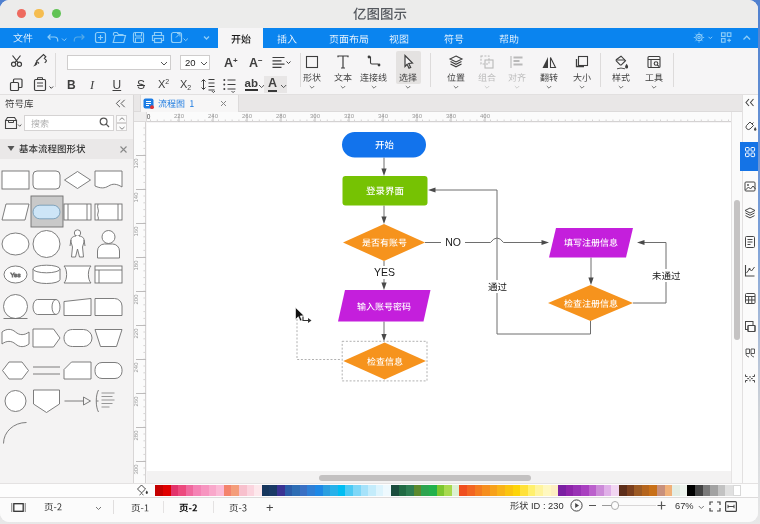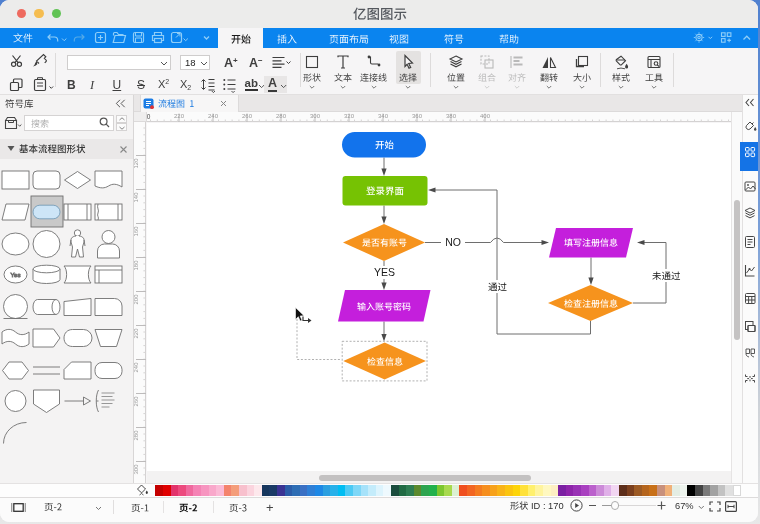--- a/index.html
+++ b/index.html
@@ -153,21 +153,21 @@
       <path d="M7.5 32.5 v-2.5 a1 1 0 0 1 1-1 h6.5 a1 1 0 0 1 1 1 v6.5 a1 1 0 0 1 -1 1 h-2.5"></path>
 <rect x="28.5" y="29.5" width="11" height="11" rx="1.2"></rect>
       <path d="M31.5 29.5 v-1.8 h5 v1.8 M31 33 h6 M31 36 h6" stroke-width="1"></path>
 <path d="M43.5 36.5 l1.8 1.8 1.8-1.8" stroke-width="1"></path>
 </svg>
 <div class="abs" style="left:66.5px;top:55px;width:104px;height:15px;background:#fff;border:1px solid #cfcdcd"></div>
 <svg class="abs" style="left:160px;top:60.5px" width="8" height="6">
       <path d="M1 1 l3 3 3-3" stroke="#555" fill="none"></path>
     </svg>
 <div class="abs" style="left:179.5px;top:55px;width:30px;height:15px;background:#fff;border:1px solid #cfcdcd"></div>
-<div class="abs" style="left:185px;top:57px;font-size:9.5px;color:#222">18</div>
+<div class="abs" style="left:185px;top:57px;font-size:9.5px;color:#222">20</div>
 <svg class="abs" style="left:200px;top:60.5px" width="8" height="6">
       <path d="M1 1 l3 3 3-3" stroke="#555" fill="none"></path>
     </svg>
 <div class="abs" style="left:224px;top:55.5px;font-size:12.5px;color:#3e3e3e;font-weight:bold">A<span style="font-size:8px;vertical-align:4px">+</span></div>
 <div class="abs" style="left:249px;top:55.5px;font-size:12.5px;color:#3e3e3e;font-weight:bold">A<span style="font-size:8px;vertical-align:4px">−</span></div>
 <svg class="abs" style="left:272px;top:56px" width="20" height="12" viewBox="0 0 20 12" stroke="#3e3e3e" stroke-width="1.2">
       <path d="M0.5 1.5 h12 M0.5 4.8 h9 M0.5 8.1 h12 M0.5 11.4 h9"></path>
       <path d="M14.5 5.5 l2 2 2-2" stroke-width="1" fill="none"></path>
     </svg>
 <div class="abs" style="left:67px;top:77.5px;font-size:12px;font-weight:bold;color:#3e3e3e">B</div>
@@ -1174,21 +1174,21 @@
 <svg style="position:absolute;left:510.0px;top:500.9px;" width="18.4" height="9.2" viewBox="0 0 2000 1000">
       <g transform="translate(0,880) scale(1,-1)" fill="#333">
         <g transform="translate(0,0)">
           <path d="M846 824C784 743 670 658 574 610C593 596 615 574 628 557C730 613 842 703 916 795ZM875 548C808 461 687 371 584 319C603 304 625 281 638 266C745 325 866 422 943 520ZM898 278C823 153 681 42 532 -19C552 -35 574 -61 586 -79C740 -8 883 111 968 250ZM404 708V449H243V708ZM41 449V379H171C167 230 145 83 37 -36C55 -46 81 -70 93 -86C213 45 238 211 242 379H404V-79H478V379H586V449H478V708H573V778H58V708H172V449Z"></path>
         </g>
         <g transform="translate(1000,0)">
           <path d="M741 774C785 719 836 642 860 596L920 634C896 680 843 752 798 806ZM49 674C96 615 152 537 175 486L237 528C212 577 155 653 106 709ZM589 838V605L588 545H356V471H583C568 306 512 120 327 -30C347 -43 373 -63 388 -78C539 47 609 197 640 344C695 156 782 6 918 -78C930 -59 955 -30 973 -16C816 70 723 252 675 471H951V545H662L663 605V838ZM32 194 76 130C127 176 188 234 247 290V-78H321V841H247V382C168 309 86 237 32 194Z"></path>
         </g>
       </g>
     </svg>
-<div class="abs" style="left:531px;top:501px;font-size:9.3px;color:#2e2e2e">ID : 170</div>
+<div class="abs" style="left:531px;top:501px;font-size:9.3px;color:#2e2e2e">ID : 230</div>
 <svg class="abs" style="left:570px;top:499px" width="13" height="13" viewBox="0 0 13 13" fill="none" stroke="#444" stroke-width="1">
       <circle cx="6.5" cy="6.5" r="5.6"></circle>
       <path d="M5.2 4 L9 6.5 L5.2 9 Z" fill="#444" stroke="none"></path>
     </svg>
 <div class="abs" style="left:589px;top:504.5px;width:7px;height:1.4px;background:#555"></div>
 <div class="abs" style="left:601.5px;top:504.8px;width:54px;height:1.6px;background:#d9d7d7;border-radius:1px"></div>
 <div class="abs" style="left:601.5px;top:504.8px;width:13px;height:1.6px;background:#9a9a9a"></div>
 <div class="abs" style="left:610.5px;top:501px;width:8.5px;height:8.5px;border-radius:50%;background:#fdfdfd;border:1px solid #adadad"></div>
 <svg class="abs" style="left:657px;top:501px" width="9" height="9">
       <path d="M4.5 0.5 V8.5 M0.5 4.5 H8.5" stroke="#555" stroke-width="1.2"></path>

